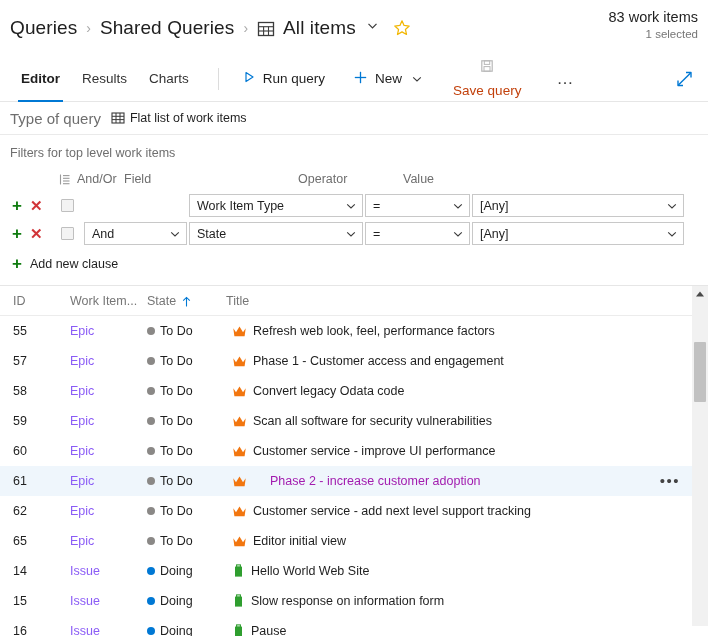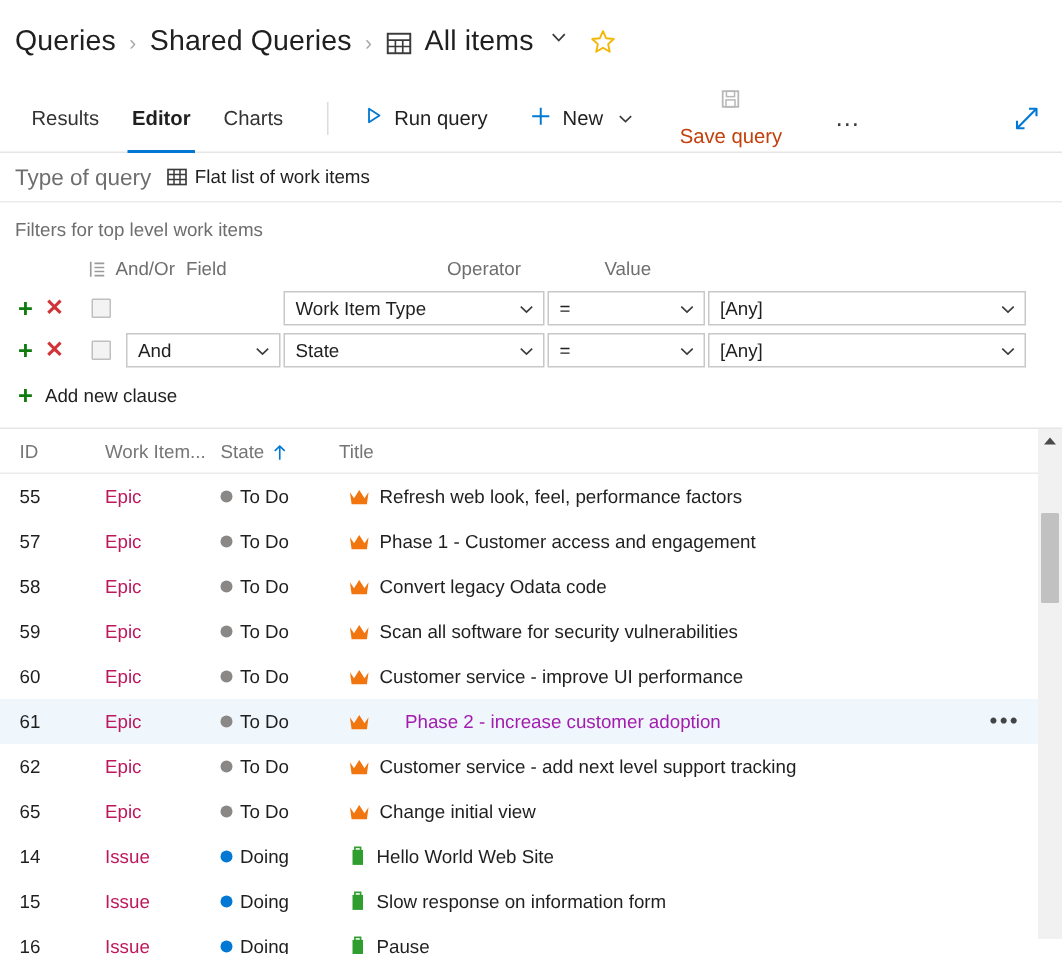--- a/index.html
+++ b/index.html
@@ -305,21 +305,21 @@
     display: flex;
     align-items: center;
     height: 30px;
     font-size: 12.5px;
     color: #1f1f1f;
     cursor: pointer;
     position: relative;
   }
   .row.selected { background: #eff6fc; }
   .row .col-id { color: #1f1f1f; }
-  .row .col-type { color: #be185d; }
+  .row .col-type { color: #8b5cf6; }
   .state-dot {
     width: 8px; height: 8px; border-radius: 50%;
     flex: 0 0 8px;
     display: inline-block;
   }
   .title-cell {
     display: flex;
     align-items: center;
     gap: 6px;
     padding-left: 6px;
@@ -384,26 +384,30 @@
     <svg width="13" height="13" viewBox="0 0 13 13">
       <polyline points="2.5,4.8 6.5,9 10.5,4.8" fill="none" stroke="#3b3b3b" stroke-width="1.2"></polyline>
     </svg>
   </span>
   <span class="star-btn">
     <svg width="18" height="18" viewBox="0 0 20 20">
       <polygon points="10,2 12.3,7.2 18,7.8 13.8,11.6 15,17.2 10,14.3 5,17.2 6.2,11.6 2,7.8 7.7,7.2" fill="none" stroke="#f2b705" stroke-width="1.4" stroke-linejoin="round"></polygon>
     </svg>
   </span>
 
+  <div class="work-items-count">
+    <div class="wic-main">83 work items</div>
+    <div class="wic-sub">1 selected</div>
+  </div>
 </div>
 
 <div class="toolbar">
   <div class="tabs">
+    <div class="tab selected">Editor</div>
     <div class="tab">Results</div>
-    <div class="tab selected">Editor</div>
     <div class="tab">Charts</div>
   </div>
 
   <div class="tb-divider"></div>
 
   <div class="tb-btn">
     <span>
       <svg width="14" height="14" viewBox="0 0 14 14">
         <polygon points="4,2.5 11,7 4,11.5" fill="none" stroke="#0078d4" stroke-width="1.2" stroke-linejoin="round"></polygon>
       </svg>
@@ -748,21 +752,21 @@
       <span class="state-dot" style="background:#8a8886;"></span>
       <span>To Do</span>
     </div>
     <div class="col-title">
       <span class="title-cell">
         <span style="display:flex;">
           <svg width="15" height="13" viewBox="0 0 15 13">
               <path d="M1.3,3.2 L4,7.2 L7.5,1.6 L11,7.2 L13.7,3.2 L12.6,11.2 L2.4,11.2 Z" fill="#f2760f"></path>
             </svg>
         </span>
-        <span class="title-text">Change initial view</span>
+        <span class="title-text">Editor initial view</span>
       </span>
     </div>
   </div>
 
   <div class="row">
     <div class="col-id">14</div>
     <div class="col-type">Issue</div>
     <div class="col-state">
       <span class="state-dot" style="background:#0078d4;"></span>
       <span>Doing</span>

